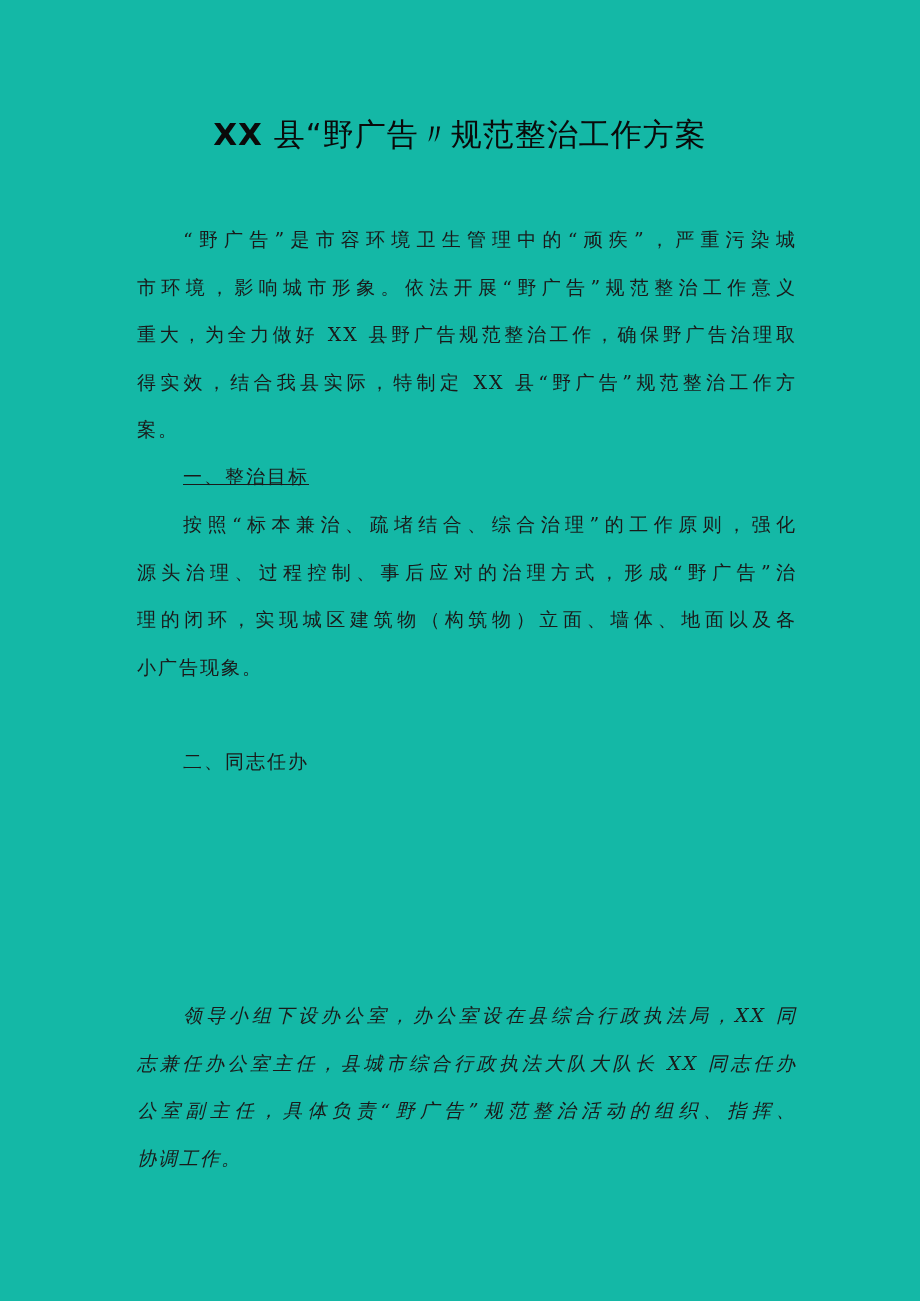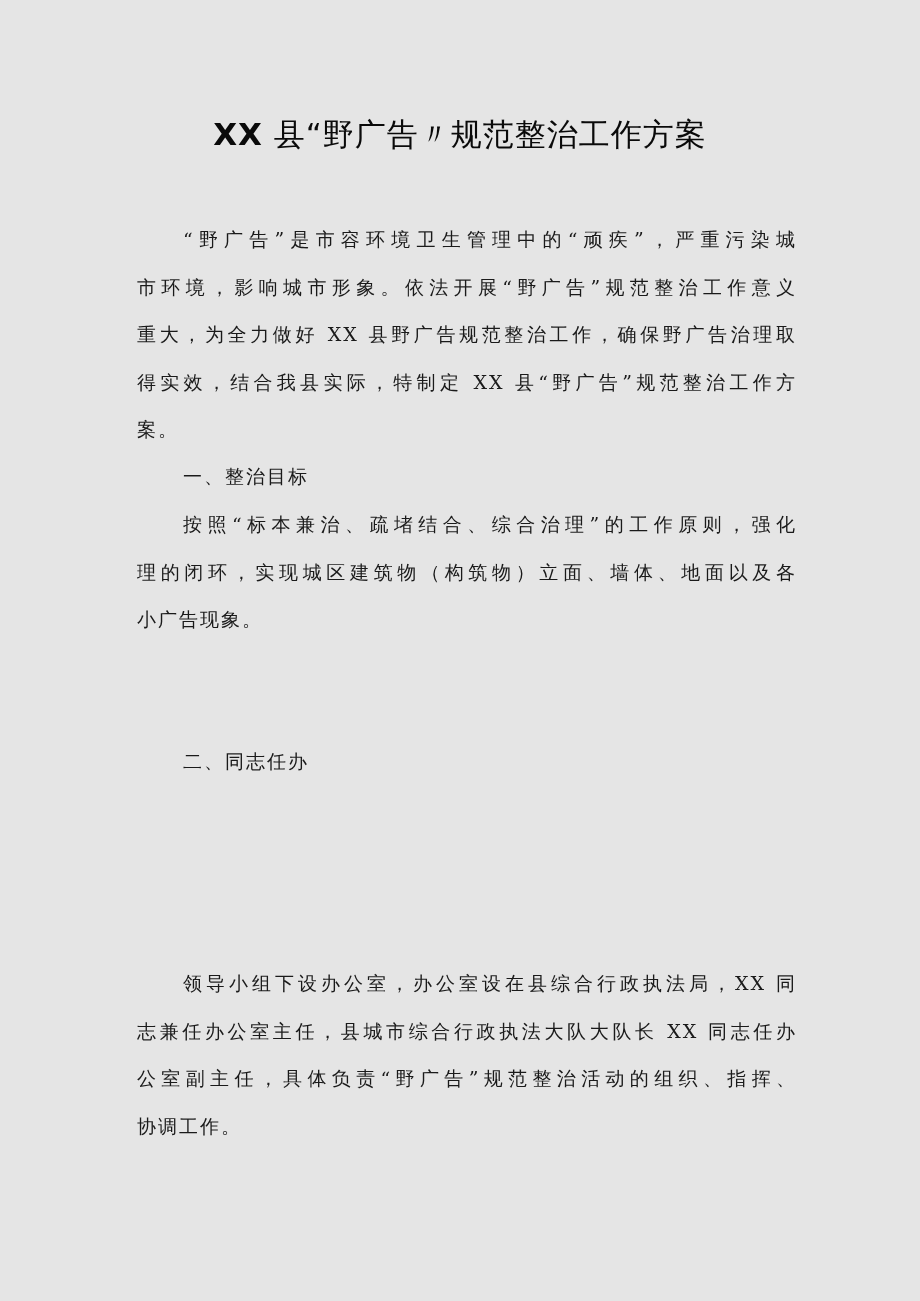--- a/index.html
+++ b/index.html
@@ -14,21 +14,21 @@
       overflow: hidden;
       color: #111111;
       font-family: "DejaVu Serif", "Liberation Serif", serif;
     }
     .page {
       position: absolute;
       left: 0;
       top: 0;
       width: 920px;
       height: 1301px;
-      background: #e5e5e5;
+      background: #14b8a6;
     }
     .title {
       position: absolute;
       left: 0;
       top: 110px;
       width: 920px;
       text-align: center;
       font-family: "DejaVu Sans", "Liberation Sans", sans-serif;
       font-size: 31px;
       line-height: 48px;
@@ -70,35 +70,36 @@
   <div class="title"><span class="xx">XX</span><span> 县“野广告〃规范整治工作方案</span></div>
 
   <div class="body-text" style="top: 216px;">
     <span class="line indent">“野广告”是市容环境卫生管理中的“顽疾”，严重污染城</span>
     <span class="line">市环境，影响城市形象。依法开展“野广告”规范整治工作意义</span>
     <span class="line">重大，为全力做好 XX 县野广告规范整治工作，确保野广告治理取</span>
     <span class="line">得实效，结合我县实际，特制定 XX 县“野广告”规范整治工作方</span>
     <span class="line last">案。</span>
   </div>
 
-  <div class="body-text" style="top: 453px;">
+  <div class="body-text" style="top: 453px; text-decoration: underline;">
     <span class="line indent last">一、整治目标</span>
   </div>
 
   <div class="body-text" style="top: 501px;">
     <span class="line indent">按照“标本兼治、疏堵结合、综合治理”的工作原则，强化</span>
+    <span class="line">源头治理、过程控制、事后应对的治理方式，形成“野广告”治</span>
     <span class="line">理的闭环，实现城区建筑物（构筑物）立面、墙体、地面以及各</span>
     <span class="line last">小广告现象。</span>
   </div>
 
   <div class="body-text" style="top: 738px;">
     <span class="line indent last">二、同志任办</span>
   </div>
 
 
-  <div class="body-text" style="top: 960px;">
+  <div class="body-text" style="top: 992px; font-style: italic;">
     <span class="line indent">领导小组下设办公室，办公室设在县综合行政执法局，XX 同</span>
     <span class="line">志兼任办公室主任，县城市综合行政执法大队大队长 XX 同志任办</span>
     <span class="line">公室副主任，具体负责“野广告”规范整治活动的组织、指挥、</span>
     <span class="line last">协调工作。</span>
   </div>
 
 </div>
 
 </body></html>

